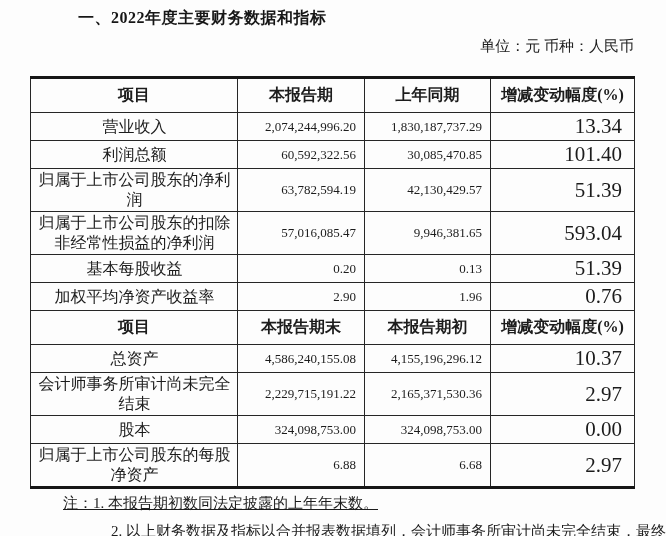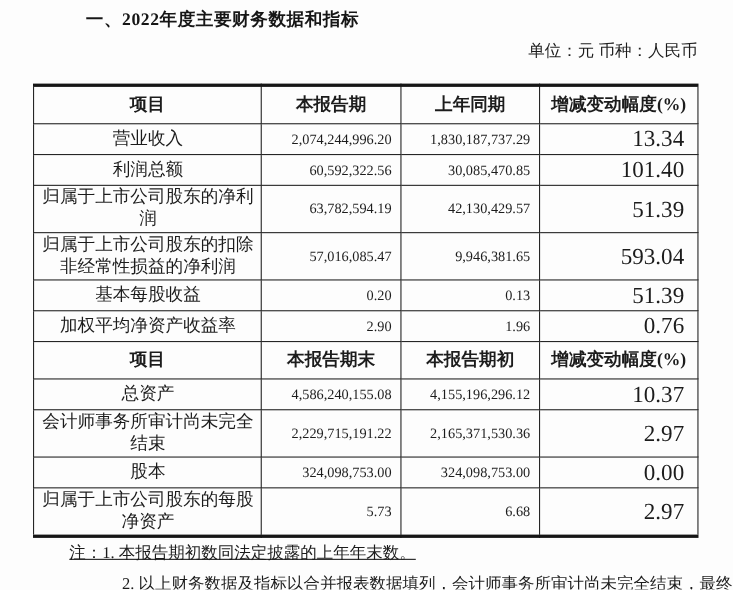--- a/index.html
+++ b/index.html
@@ -118,21 +118,21 @@
         <td class="c-pct">2.97</td>
       </tr>
       <tr class="single">
         <td class="c-item">股本</td>
         <td class="c-num">324,098,753.00</td>
         <td class="c-num">324,098,753.00</td>
         <td class="c-pct">0.00</td>
       </tr>
       <tr class="double">
         <td class="c-item">归属于上市公司股东的每股净资产</td>
-        <td class="c-num">5.73</td>
+        <td class="c-num">6.88</td>
         <td class="c-num">6.68</td>
         <td class="c-pct">2.97</td>
       </tr>
     </tbody>
   </table>
 
   <div class="notes">
     <p class="note-1">注：1. 本报告期初数同法定披露的上年年末数。</p>
     <p class="note-2">2. 以上财务数据及指标以合并报表数据填列，会计师事务所审计尚未完全结束，最终</p>
     <p class="note-3">数据以公司 2022 年年度报告中披露的数据为准。</p>

